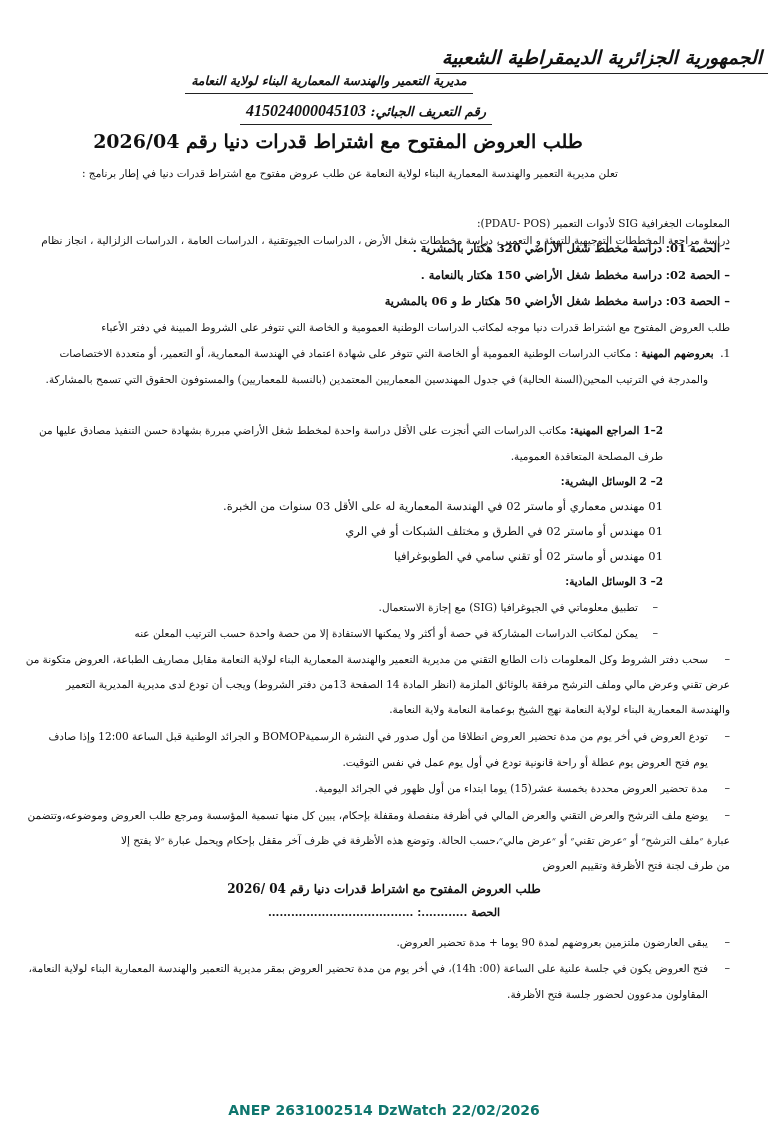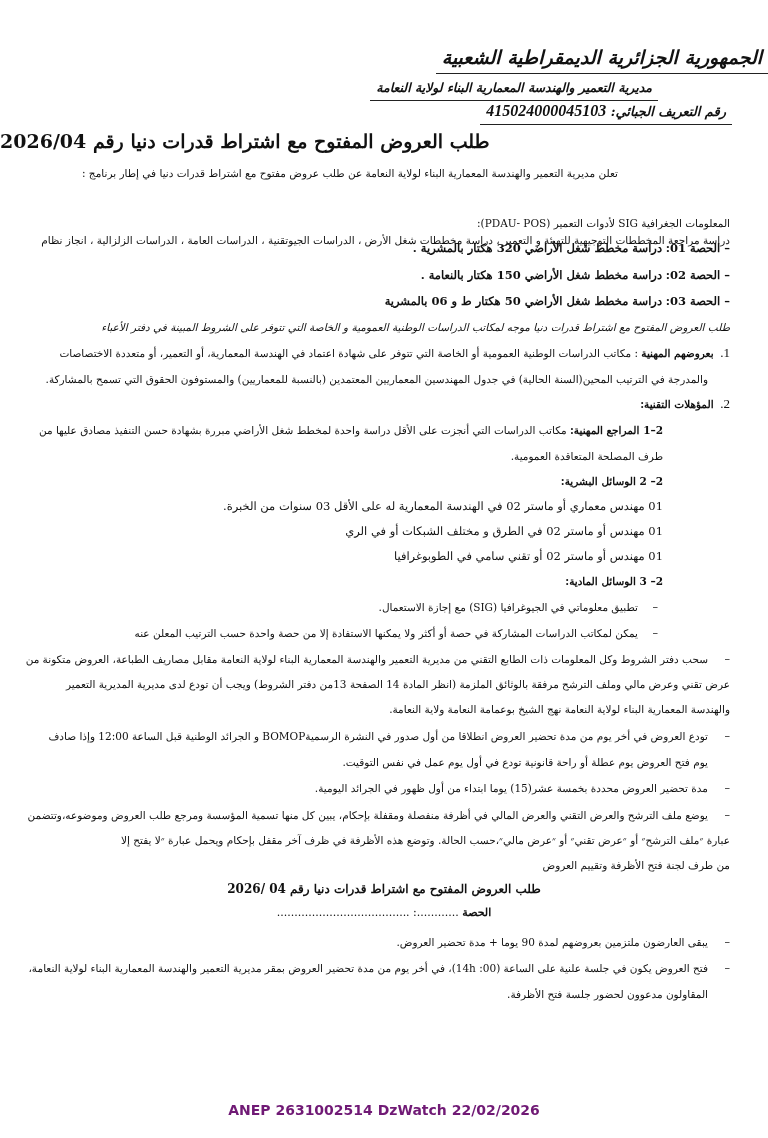--- a/index.html
+++ b/index.html
@@ -1,54 +1,53 @@
 <!DOCTYPE html>
 <html lang="ar" dir="rtl"><head>
 <meta charset="utf-8">
 <style>
   html, body { margin:0; padding:0; background:#ffffff; }
   body { width:768px; height:1138px; position:relative; overflow:hidden; color:#111; font-family:"DejaVu Serif", serif; }
   .page { position:absolute; left:0; top:0; width:768px; height:1138px; direction:rtl; }
   .hdr1 { position:absolute; top:38px; left:0; width:768px; text-align:right; font-size:19px; font-weight:bold; font-style:italic;margin-top:8px; }
   .hdr1 span, .hdr2 span, .hdr3 span { border-bottom:1px solid #222; padding:0 6px 5px; }
-  .hdr2 { position:absolute; top:80px; left:0; width:658px; font-size:12.5px; font-weight:bold; font-style:italic; }
-  .hdr3 { position:absolute; top:102px; left:0; width:732px; text-align:right; font-size:13px; font-weight:bold; font-style:italic; }
+  .hdr2 { position:absolute; top:73px; left:0; width:658px; text-align:center; font-size:12.5px; font-weight:bold; font-style:italic; }
+  .hdr3 { position:absolute; top:102px; left:0; width:732px; text-align:center; font-size:13px; font-weight:bold; font-style:italic; }
   .hdr3 .num { font-family:"Liberation Serif", serif; font-size:16px; border:none; padding:0; }
-  .title { position:absolute; top:130px; left:0; width:676px; text-align:left; font-size:19px; font-weight:bold; }
+  .title { position:absolute; top:130px; left:0; width:676px; text-align:center; font-size:19px; font-weight:bold; }
   .line { position:absolute; right:38px; left:38px; font-size:10.5px; line-height:14px; white-space:nowrap; }
   .lg { font-size:11.5px; }
   .bul { position:absolute; right:38px; width:14px; font-size:11px; }
-  .footer { position:absolute; top:1102px; left:0; width:768px; text-align:center; direction:ltr; color:#701a75; font-family:"DejaVu Sans", sans-serif; font-weight:bold; font-size:14px; }
-  .center { text-align:center; left:0; right:0; }
+  .footer { position:absolute; top:1102px; left:0; width:768px; text-align:center; direction:ltr; color:#0f766e; font-family:"DejaVu Sans", sans-serif; font-weight:bold; font-size:14px; }
+  .center { text-align:center; left:0; right:0;font-weight:bold; }
 </style>
 </head>
 <body>
 
 <div class="page">
 
   <div class="hdr1"><span>الجمهورية الجزائرية الديمقراطية الشعبية</span></div>
   <div class="hdr2"><span>مديرية التعمير والهندسة المعمارية البناء لولاية النعامة</span></div>
   <div class="hdr3"><span><b>رقم التعريف الجبائي:</b> <b class="num">415024000045103</b></span></div>
 
   <div class="title">طلب العروض المفتوح مع اشتراط قدرات دنيا رقم 2026/04</div>
 
   <div class="line" style="top:166px; right:150px;">تعلن مديرية التعمير والهندسة المعمارية البناء لولاية النعامة عن طلب عروض مفتوح مع اشتراط قدرات دنيا في إطار برنامج :</div>
   <div class="line" style="top:194px;margin-top:39px;">دراسة مراجعة المخططات التوجيهية للتهيئة و التعمير ، دراسة مخططات شغل الأرض ، الدراسات الجيوتقنية ، الدراسات العامة ، الدراسات الزلزالية ، انجاز نظام</div>
   <div class="line" style="top:216px;">المعلومات الجغرافية SIG لأدوات التعمير (PDAU- POS):</div>
 
   <div class="line lg" style="top:241px;"><b>– الحصة 01:</b> <b>دراسة مخطط شغل الأراضي 320 هكتار بالمشرية .</b></div>
   <div class="line lg" style="top:268px;"><b>– الحصة 02:</b> <b>دراسة مخطط شغل الأراضي 150 هكتار بالنعامة .</b></div>
   <div class="line lg" style="top:294px;"><b>– الحصة 03:</b> <b>دراسة مخطط شغل الأراضي 50 هكتار  ط و 06 بالمشرية</b></div>
 
-  <div class="line" style="top:320px;font-style:italic;">طلب العروض المفتوح مع اشتراط قدرات دنيا موجه لمكاتب الدراسات الوطنية العمومية و الخاصة التي تتوفر على الشروط المبينة في دفتر الأعباء</div>
+  <div class="line" style="top:320px;">طلب العروض المفتوح مع اشتراط قدرات دنيا موجه لمكاتب الدراسات الوطنية العمومية و الخاصة التي تتوفر على الشروط المبينة في دفتر الأعباء</div>
 
   <div class="line" style="top:346px;"><span style="font-family:'Liberation Serif',serif;font-size:13px;">1.</span>&nbsp;&nbsp;<b>بعروضهم المهنية</b> <span>: مكاتب الدراسات الوطنية العمومية أو الخاصة التي تتوفر على شهادة اعتماد في الهندسة المعمارية، أو التعمير، أو متعددة الاختصاصات</span></div>
   <div class="line" style="top:372px; right:60px;">والمدرجة في الترتيب المحين(السنة الحالية) في جدول المهندسين المعماريين المعتمدين (بالنسبة للمعماريين) والمستوفون الحقوق  التي تسمح بالمشاركة.</div>
 
-  <div class="line" style="top:397px;"><span style="font-family:'Liberation Serif',serif;font-size:13px;">2.</span>&nbsp;&nbsp;<b>المؤهلات التقنية:</b></div>
 
   <div class="line" style="top:423px; right:105px;"><b>2–1 المراجع المهنية:</b> <span>مكاتب الدراسات التي أنجزت على الأقل دراسة واحدة لمخطط شغل الأراضي مبررة بشهادة حسن التنفيذ مصادق عليها من</span></div>
   <div class="line" style="top:449px; right:105px;">طرف المصلحة المتعاقدة العمومية.</div>
 
   <div class="line" style="top:474px; right:105px;"><b>2– 2 الوسائل البشرية:</b></div>
   <div class="line lg" style="top:499px; right:105px;">01 مهندس معماري أو ماستر 02 في الهندسة المعمارية له على الأقل 03 سنوات من الخبرة.</div>
   <div class="line lg" style="top:524px; right:105px;">01 مهندس أو ماستر 02 في الطرق و مختلف الشبكات أو في الري</div>
   <div class="line lg" style="top:549px; right:105px;">01 مهندس أو ماستر 02 أو تقني سامي في الطوبوغرافيا</div>
 
   <div class="line" style="top:574px; right:105px;"><b>2– 3 الوسائل المادية:</b></div>

